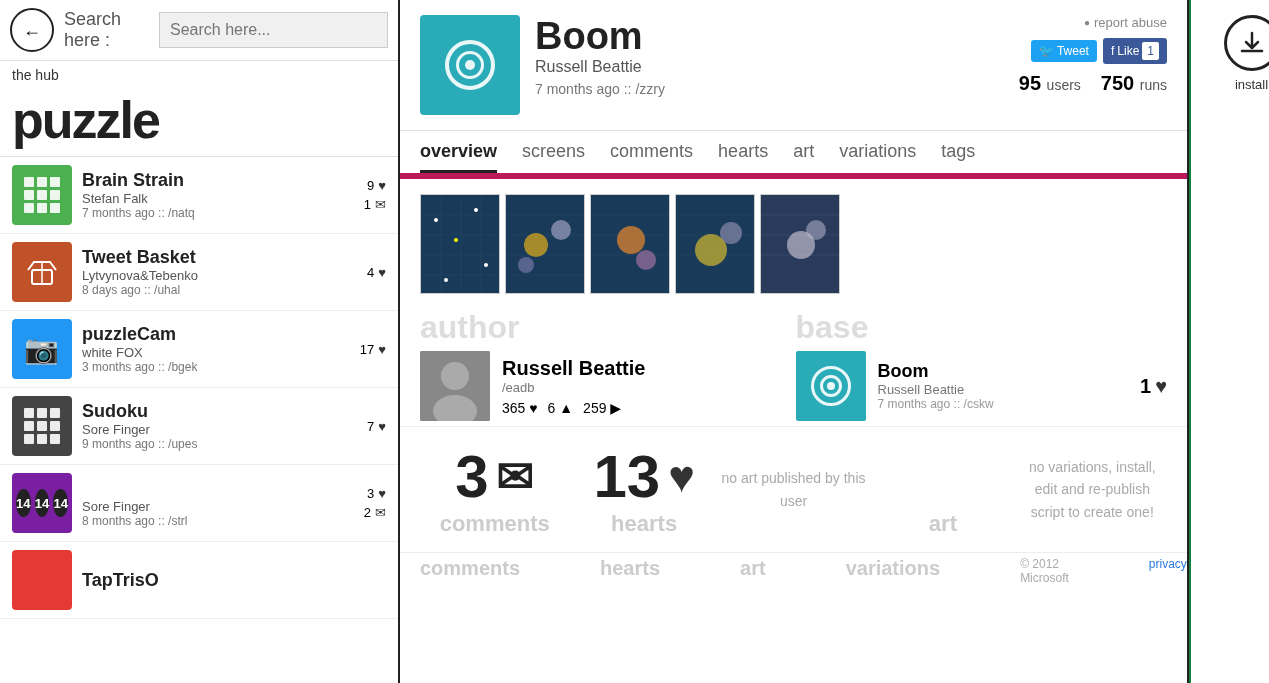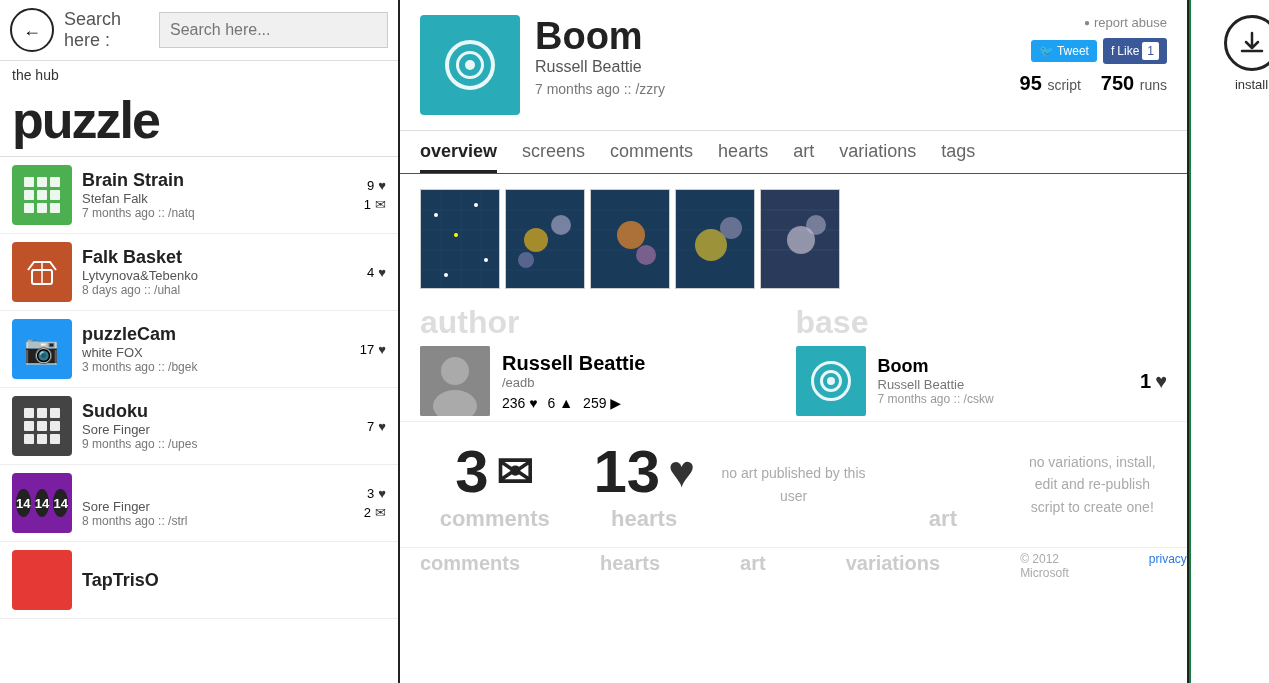--- a/index.html
+++ b/index.html
@@ -248,21 +248,21 @@
       font-size: 14px;
       font-weight: normal;
       color: #555;
     }
 
     
     .nav-tabs {
       display: flex;
       padding: 10px 20px 0;
       gap: 25px;
-      border-bottom: 1px solid #be185d;
+      border-bottom: 6px solid #be185d;
     }
 
     .nav-tab {
       font-size: 18px;
       color: #666;
       cursor: pointer;
       padding-bottom: 8px;
       border-bottom: 3px solid transparent;
     }
 
@@ -557,21 +557,21 @@
     <div class="app-item">
       <div class="app-icon" style="background:#c0522a;">
         <svg width="36" height="36" viewBox="0 0 36 36" fill="none">
           <rect x="8" y="16" width="20" height="14" rx="2" stroke="white" stroke-width="2" fill="none"></rect>
           <path d="M4 16 L10 8 L26 8 L32 16" stroke="white" stroke-width="2" fill="none"></path>
           <line x1="18" y1="8" x2="18" y2="30" stroke="white" stroke-width="1.5"></line>
           <line x1="8" y1="16" x2="28" y2="16" stroke="white" stroke-width="1.5"></line>
         </svg>
       </div>
       <div class="app-info">
-        <div class="app-name">Falk Basket</div>
+        <div class="app-name">Tweet Basket</div>
         <div class="app-author">Lytvynova&amp;Tebenko</div>
         <div class="app-meta">8 days ago :: /uhal</div>
       </div>
       <div class="app-stats">
         <div class="stat-row">
             <span>4</span>
             <span class="heart-icon">♥</span>
           </div>
       </div>
     </div>
@@ -683,21 +683,21 @@
           <span style="color:#fff; font-size:12px;">🐦</span>
           <span>Tweet</span>
         </button>
         <button class="like-btn">
           <span>f</span>
           <span>Like</span>
           <span class="like-count">1</span>
         </button>
       </div>
       <div class="app-stats-row">
-        <span><span>95</span> <span class="stat-label">script</span></span>
+        <span><span>95</span> <span class="stat-label">users</span></span>
         <span><span>750</span> <span class="stat-label">runs</span></span>
       </div>
     </div>
   </div>
 
   <div class="nav-tabs">
     <div class="nav-tab active">overview</div>
     <div class="nav-tab">screens</div>
     <div class="nav-tab">comments</div>
     <div class="nav-tab">hearts</div>
@@ -776,21 +776,21 @@
           <svg width="70" height="70" viewBox="0 0 70 70">
             <rect width="70" height="70" fill="#888"></rect>
             <circle cx="35" cy="25" r="14" fill="#aaa"></circle>
             <ellipse cx="35" cy="60" rx="22" ry="16" fill="#aaa"></ellipse>
           </svg>
         </div>
         <div>
           <div class="author-name">Russell Beattie</div>
           <div class="author-slug">/eadb</div>
           <div class="author-stats">
-            <span><span>236</span> ♥</span>
+            <span><span>365</span> ♥</span>
             <span><span>6</span> ▲</span>
             <span><span>259</span> ▶</span>
           </div>
         </div>
       </div>
     </div>
 
     <div class="base-section">
       <div class="section-watermark">base</div>
       <div class="base-card">

